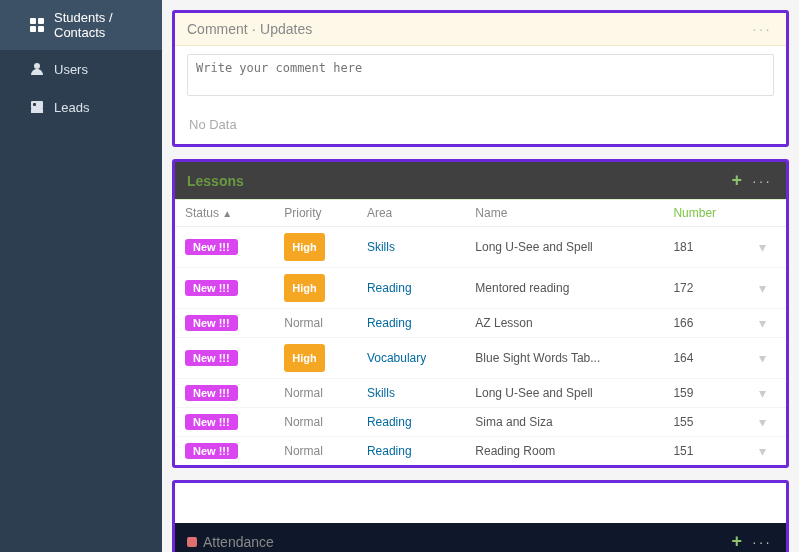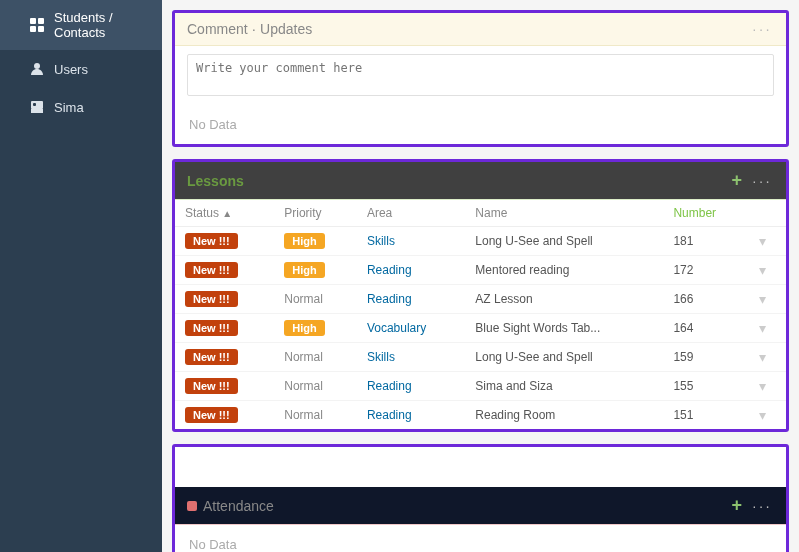--- a/index.html
+++ b/index.html
@@ -179,26 +179,26 @@
 
     
     .badge {
       display: inline-block;
       padding: 2px 8px;
       border-radius: 3px;
       font-size: 11px;
       font-weight: bold;
       color: #fff;
     }
-    .badge-green { background: #c2410c; }
+    .badge-green { background: #d946ef; }
 
     
     .priority-badge {
       display: inline-block;
-      padding: 2px 8px;
+      padding: 8px 8px;
       border-radius: 3px;
       font-size: 11px;
       font-weight: bold;
       color: #fff;
     }
     .priority-high { background: #f5a623; }
 
     
     .link-text {
       color: #0369a1;
@@ -245,21 +245,21 @@
   </div>
   <div class="sidebar-item">
     <span class="sidebar-icon">
       <svg width="14" height="14" viewBox="0 0 14 14" fill="currentColor">
         <rect x="1" y="1" width="12" height="8" rx="1"></rect>
         <rect x="3" y="3" width="3" height="3" rx="1" fill="#2c3e50"></rect>
         <rect x="1" y="9" width="12" height="2" rx="0"></rect>
         <rect x="1" y="11" width="12" height="2" rx="0"></rect>
       </svg>
     </span>
-    <span>Sima</span>
+    <span>Leads</span>
   </div>
 </div>
 
 <div class="main-content">
 
   <div class="panel panel-comment">
     <div class="panel-header">
       <span class="panel-title">Comment · Updates</span>
       <div class="panel-actions">
         <button class="panel-action-btn three-dots">···</button>

